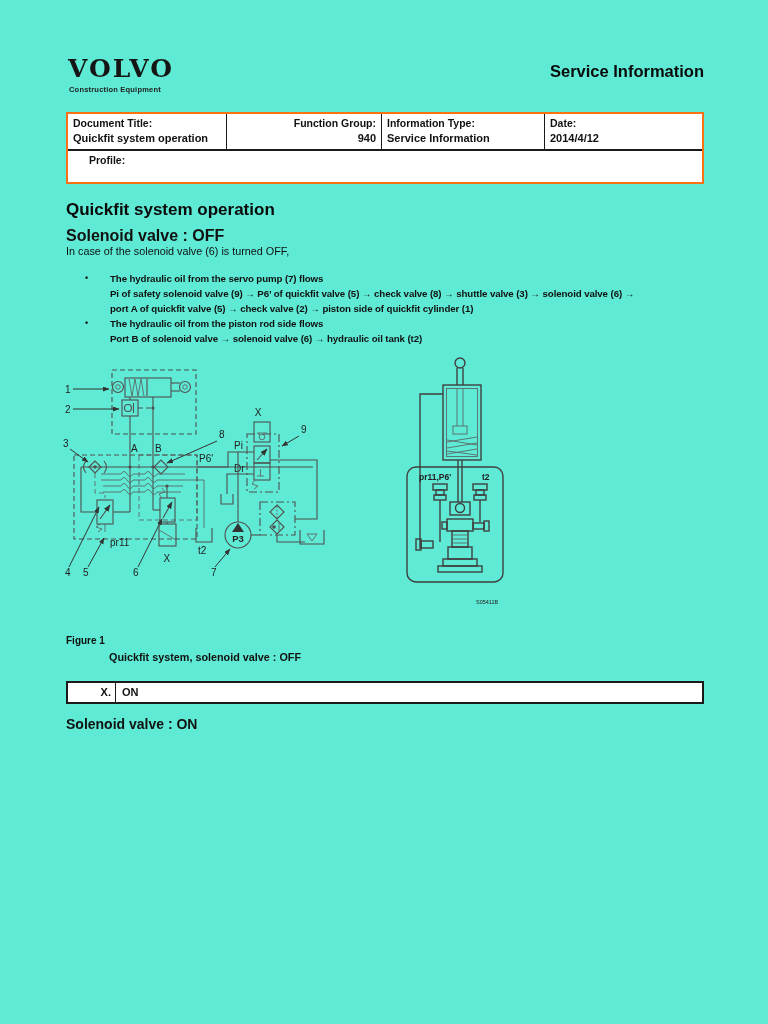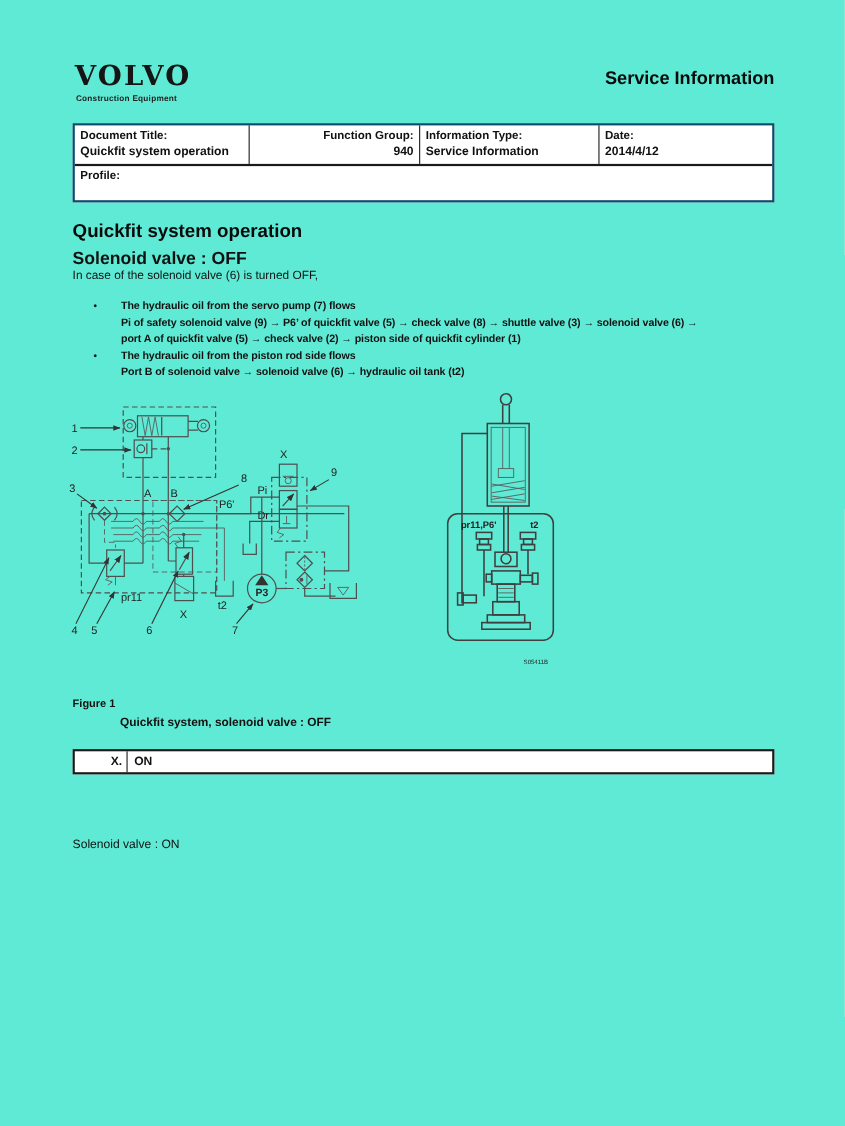--- a/index.html
+++ b/index.html
@@ -18,30 +18,30 @@
     position:absolute; left:69px; top:85px;
     font-size:7.5px; font-weight:bold; color:#222; letter-spacing:0.2px;
   }
   .service-info {
     position:absolute; right:64px; top:62px;
     font-size:16.5px; font-weight:bold; color:#0a0a0a;
   }
   
   .doc-table {
     position:absolute; left:66px; top:112px; width:638px;
-    border:2px solid #0c4a6e; background:#fff;
+    border:2px solid #f97316; background:#fff;
   }
   .doc-row1 { display:flex; }
   .doc-cell { padding:2px 5px 3px 5px; min-height:34px; border-right:1px solid #1a1a1a; }
   .doc-cell:last-child { border-right:none; }
   .doc-cell .lbl { font-size:10.5px; font-weight:bold; line-height:15px; }
   .doc-cell .val { font-size:11px;  font-weight:bold; line-height:15px; }
   .c1 { width:159px; } .c2 { width:155px;text-align:right; } .c3 { width:163px; } .c4 { flex:1; }
   .doc-profile {
-    border-top:2px solid #1a1a1a; min-height:33px; padding:3px 5px;
+    border-top:2px solid #1a1a1a; min-height:33px; padding:3px 21px;
     font-size:10.5px; font-weight:bold;
   }
   
   .h1 {
     position:absolute; left:66px; top:200px;
     font-size:17px; font-weight:bold; color:#0a0a0a;
   }
   .subhead   { position:absolute; left:66px; top:227px; font-size:16px; font-weight:bold; }
   .introline { position:absolute; left:66px; top:245px; font-size:10.8px; font-weight:normal; }
   .bullets { position:absolute; left:85px; top:271px; width:640px; }
@@ -59,21 +59,21 @@
   
   .legend-table {
     position:absolute; left:66px; top:681px; width:638px; height:23px;
     border:2px solid #1a1a1a; display:flex; background:#fff;
   }
   .legend-key {
     width:48px; border-right:1.5px solid #1a1a1a; text-align:right;
     font-size:11px; font-weight:bold; padding:3px 4px 0 0;
   }
   .legend-val { flex:1; font-size:11px; font-weight:bold; padding:3px 0 0 6px; }
-  .footer-line { position:absolute; left:66px; top:716px; font-size:11px; font-weight:normal;margin-top:46px; }
+  .footer-line { position:absolute; left:66px; top:716px; font-size:14px; font-weight:bold; }
   
   svg text { font-family:"Liberation Sans", sans-serif; fill:#222; }
   .sline  { stroke:#4f4f4f; stroke-width:1.1; fill:none; }
   .sline2 { stroke:#3f3f3f; stroke-width:1.4; fill:none; }
   .thin   { stroke:#5a5a5a; stroke-width:0.8; fill:none; }
   .dash   { stroke-dasharray:5,3; }
   .dashdot{ stroke-dasharray:8,3,2,3; }
   .leader { stroke:#333; stroke-width:1; fill:none; }
 </style>
 </head>

